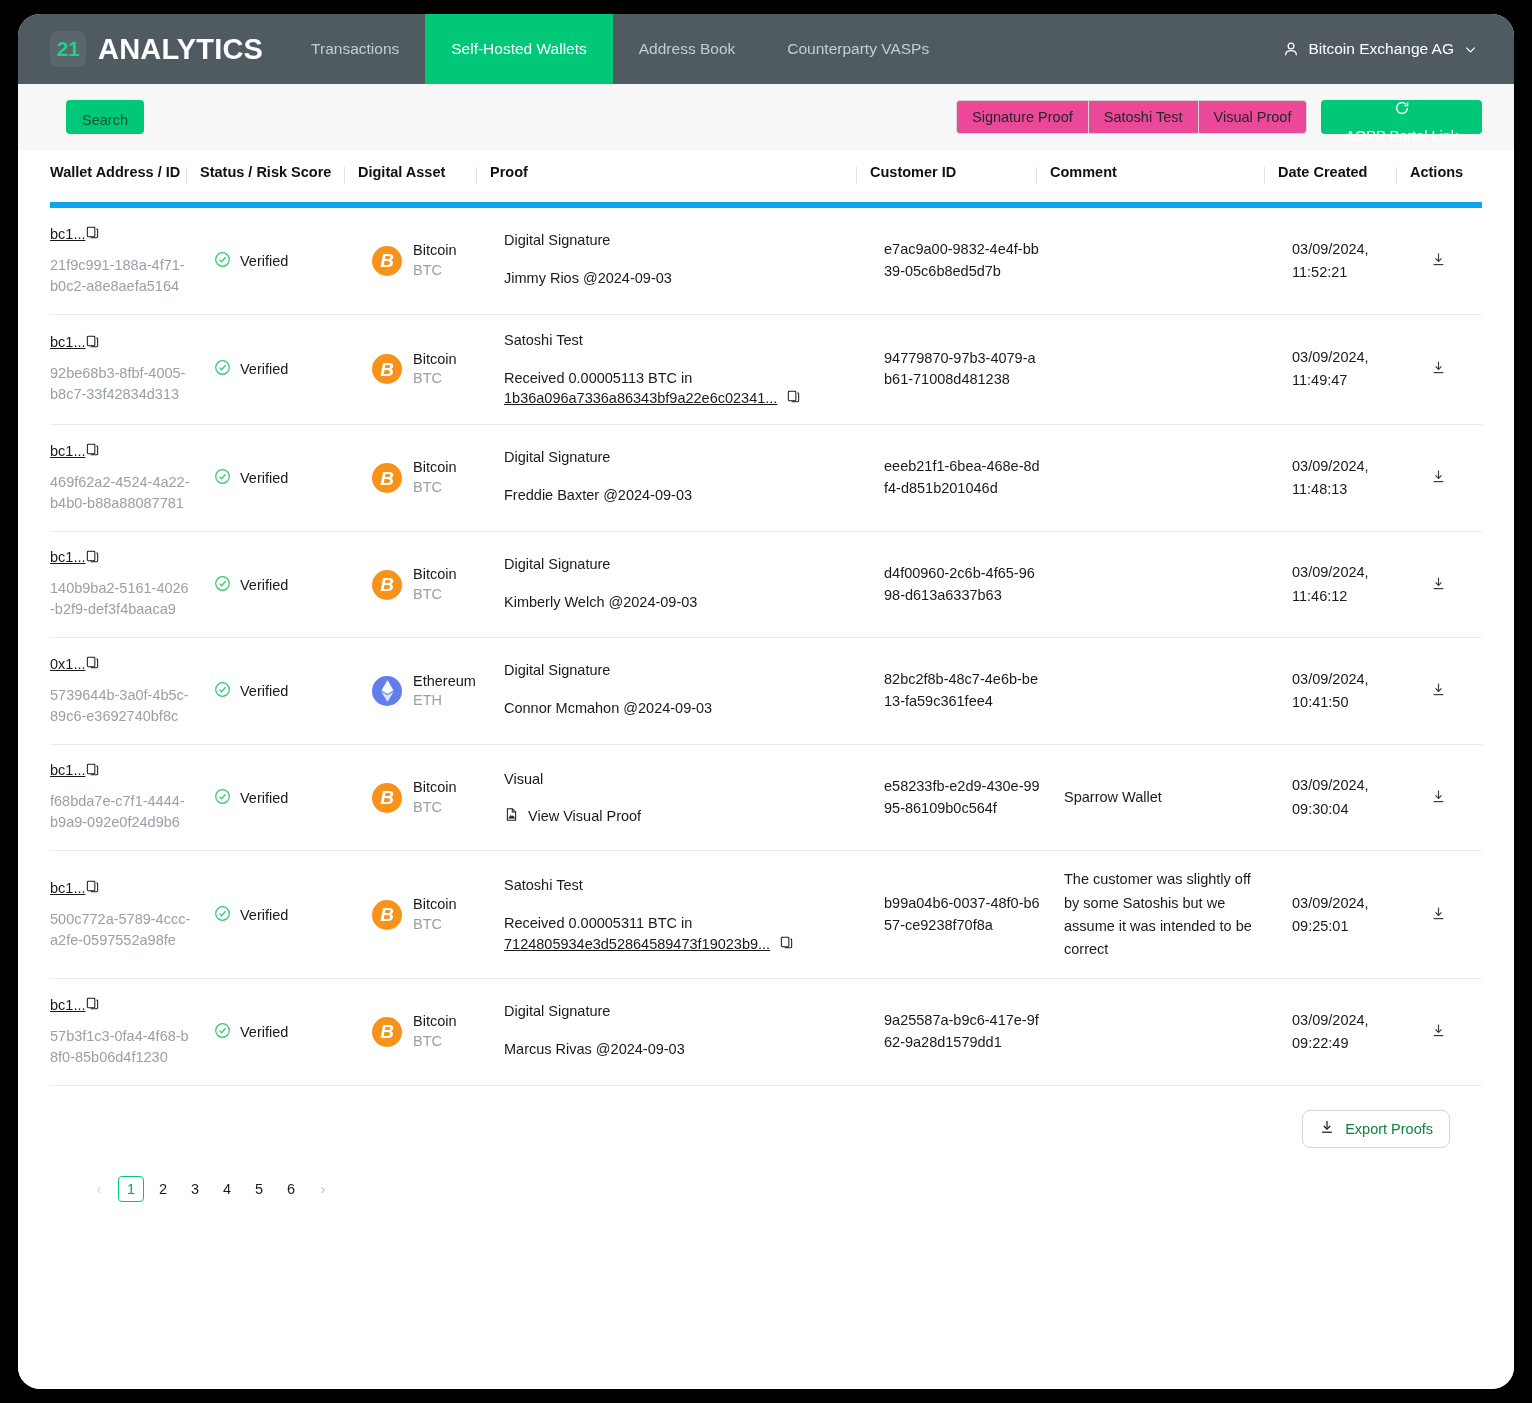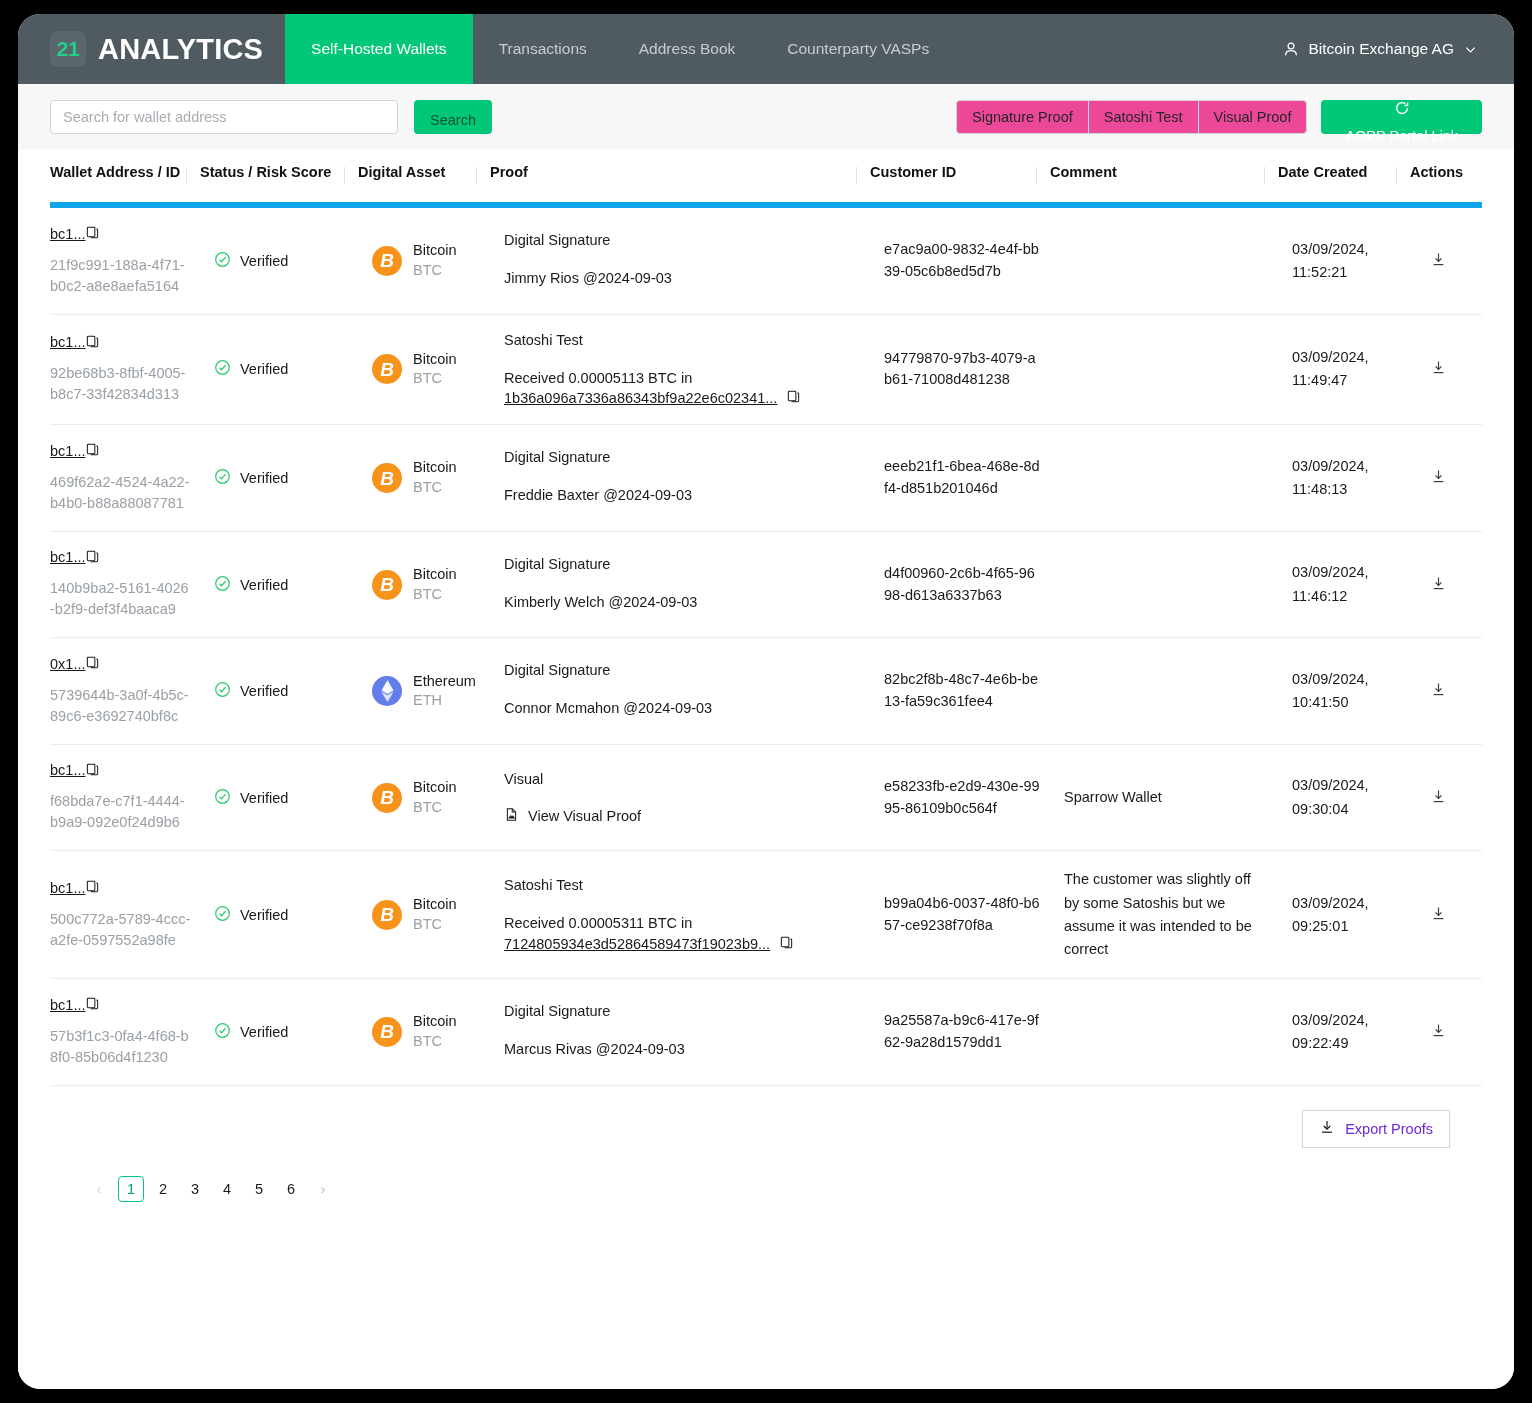--- a/index.html
+++ b/index.html
@@ -260,24 +260,24 @@
   
   .export-row {
     display: flex; justify-content: flex-end;
     padding: 24px 32px 0 0;
   }
   .export-btn {
     height: 38px;
     padding: 0 16px;
     background: #ffffff;
     border: 1px solid #d4d6d8;
-    border-radius: 0;
+    border-radius: 8px;
     font-size: 14.5px;
     font-family: "Liberation Sans", sans-serif;
-    color: #6d28d9;
+    color: #15803d;
     cursor: pointer;
     display: flex; align-items: center; gap: 10px; justify-content: flex-end;
   }
   .pager {
     display: flex; align-items: center; gap: 6px;
     padding: 28px 0 0 36px;
   }
   .pg {
     min-width: 26px; height: 26px;
     display: flex; align-items: center; justify-content: center;
@@ -298,22 +298,22 @@
 <body>
 
 <div class="screen">
 
   <div class="navbar">
     <div class="brand">
       <div class="brand-badge">21</div>
       <div class="brand-name">ANALYTICS</div>
     </div>
     <div class="nav-items">
+      <div class="nav-item">Transactions</div>
       <div class="nav-item active">Self-Hosted Wallets</div>
-      <div class="nav-item">Transactions</div>
       <div class="nav-item">Address Book</div>
       <div class="nav-item">Counterparty VASPs</div>
     </div>
     <div class="nav-spacer"></div>
     <div class="account">
       <span>
         <svg width="16" height="16" viewBox="0 0 16 16" fill="none" stroke="#ffffff" stroke-width="1.3">
           <circle cx="8" cy="5" r="2.9"></circle>
             <path d="M2.6 14.2c0-3 2.4-4.6 5.4-4.6s5.4 1.6 5.4 4.6"></path>
         </svg>
@@ -321,21 +321,20 @@
       <span>Bitcoin Exchange AG</span>
       <span>
         <svg width="15" height="15" viewBox="0 0 16 16" fill="none" stroke="#ffffff" stroke-width="1.3">
           <path d="M3.5 6 L8 10.5 L12.5 6"></path>
         </svg>
       </span>
     </div>
   </div>
 
   <div class="toolbar">
-    <input class="search-input" type="text" placeholder="Search for wallet address" style="">
     <button class="search-btn">Search</button>
 
     <div class="toolbar-right">
       <div class="seg-group">
         <button class="seg-btn">Signature Proof</button>
         <button class="seg-btn">Satoshi Test</button>
         <button class="seg-btn">Visual Proof</button>
       </div>
       <button class="aopp-btn">
         <span>

